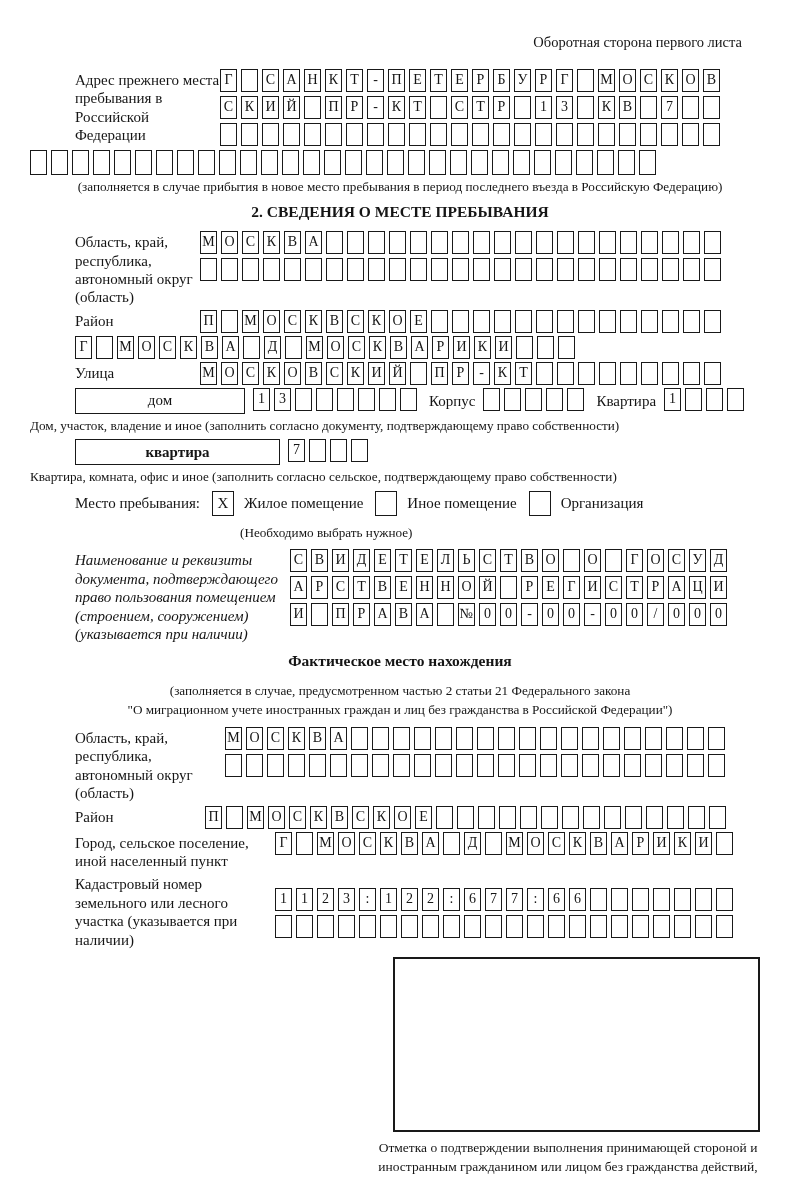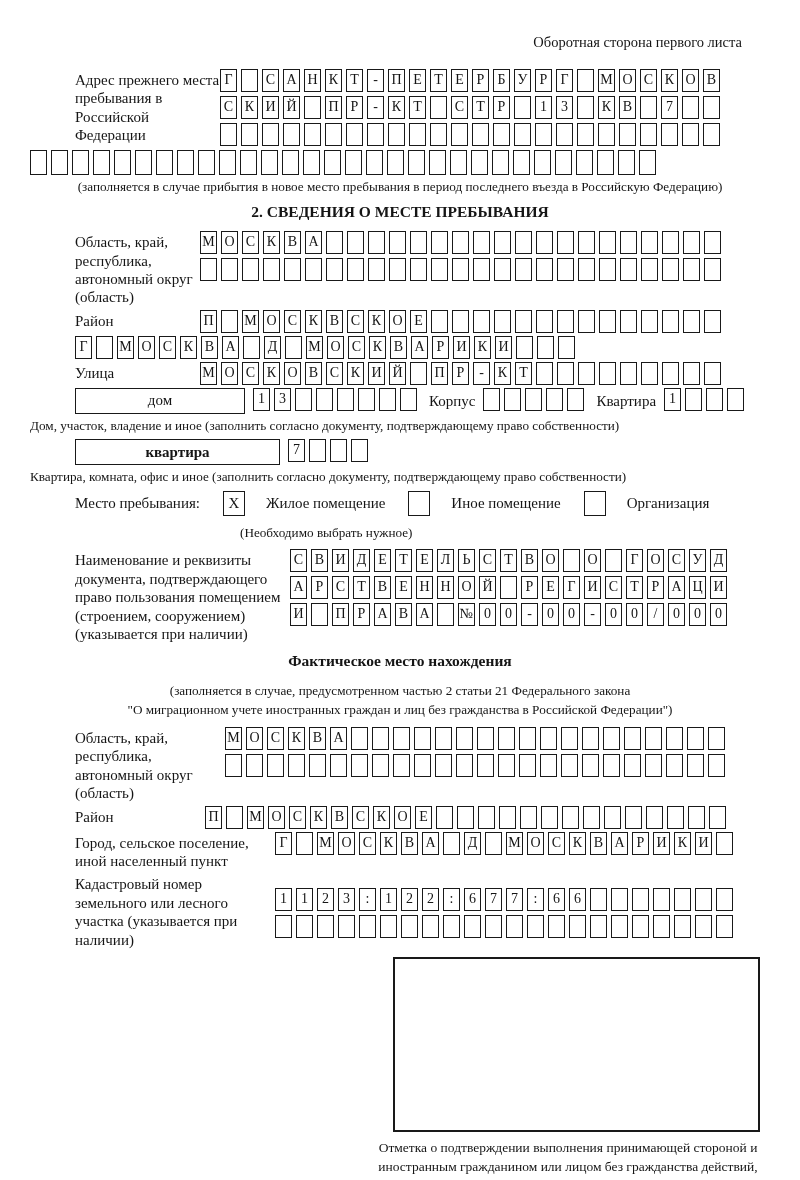--- a/index.html
+++ b/index.html
@@ -18,21 +18,21 @@
     margin-top: 20px;
   }
 
   .row { display: flex; align-items: flex-start; margin-bottom: 3px; margin-left: 45px; }
   .label { font-size: 15px; line-height: 1.23; padding-top: 2px; }
   .w145 { width: 145px; flex: none; }
   .w125 { width: 125px; flex: none; }
   .w150 { width: 150px; flex: none; }
   .w130 { width: 130px; flex: none; }
   .w200 { width: 200px; flex: none; }
-  .w215 { width: 215px; flex: none; }
+  .w215 { width: 215px; flex: none; font-style: italic; }
 
   .grid-col { display: flex; flex-direction: column; gap: 4px; }
   .grid-row { display: flex; gap: 4px; }
   .cell {
     width: 17px; height: 23px; flex: none;
     border: 1.6px solid #191919;
     text-align: center; font-size: 14px; line-height: 20px;
     font-family: "Liberation Serif", serif;
   }
   .fullrow { margin: 4px 0 2px 0; }
@@ -49,21 +49,21 @@
 
   .named-box {
     border: 1.6px solid #191919; height: 26px; flex: none;
     display: flex; align-items: center; justify-content: center;
     font-size: 15px;
   }
   .house-box { width: 170px; margin-right: 8px; }
   .apt-box { width: 205px; margin-right: 8px; font-weight: bold; }
   .inline-label { font-size: 15px; line-height: 26px; margin: 0 8px 0 12px; }
 
-  .stay-row { align-items: center; margin-top: 6px; margin-bottom: 2px; gap: 11px; }
+  .stay-row { align-items: center; margin-top: 6px; margin-bottom: 2px; }
   .checkbox {
     width: 22px; height: 25px; flex: none;
     border: 1.6px solid #191919;
     display: flex; align-items: center; justify-content: center;
     font-size: 15px; margin: 0 10px 0 12px;
   }
   .opt-label { font-size: 15px; }
   .stay-note { margin: 8px 0 8px 210px; }
 
   .doc-row { margin-top: 4px; }
@@ -391,21 +391,21 @@
 
   <div class="row">
     <div class="named-box apt-box">квартира</div>
     <div class="grid-row">
         <span class="cell">7</span>
         <span class="cell"></span>
         <span class="cell"></span>
         <span class="cell"></span>
       </div>
   </div>
-  <div class="note left">Квартира, комната, офис и иное (заполнить согласно документу, подтверждающему право собственности)</div>
+  <div class="note left">Квартира, комната, офис и иное (заполнить согласно сельское, подтверждающему право собственности)</div>
 
   <div class="row stay-row">
     <span class="opt-label">Место пребывания:</span>
     <span class="checkbox">X</span>
     <span class="opt-label">Жилое помещение</span>
     <span class="checkbox"></span>
     <span class="opt-label">Иное помещение</span>
     <span class="checkbox"></span>
     <span class="opt-label">Организация</span>
   </div>

